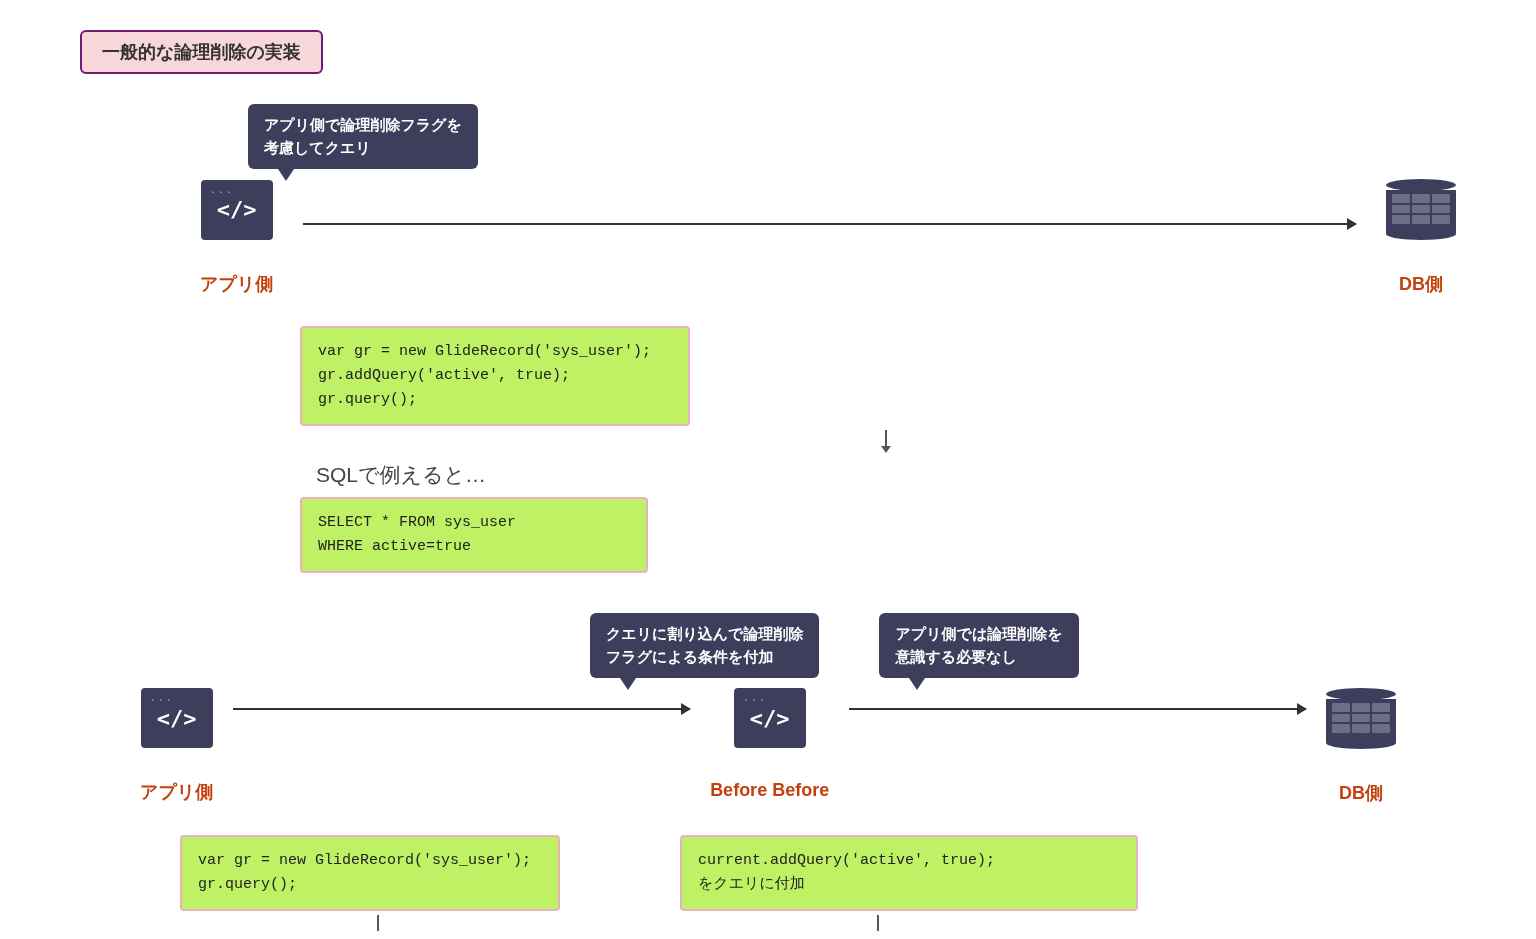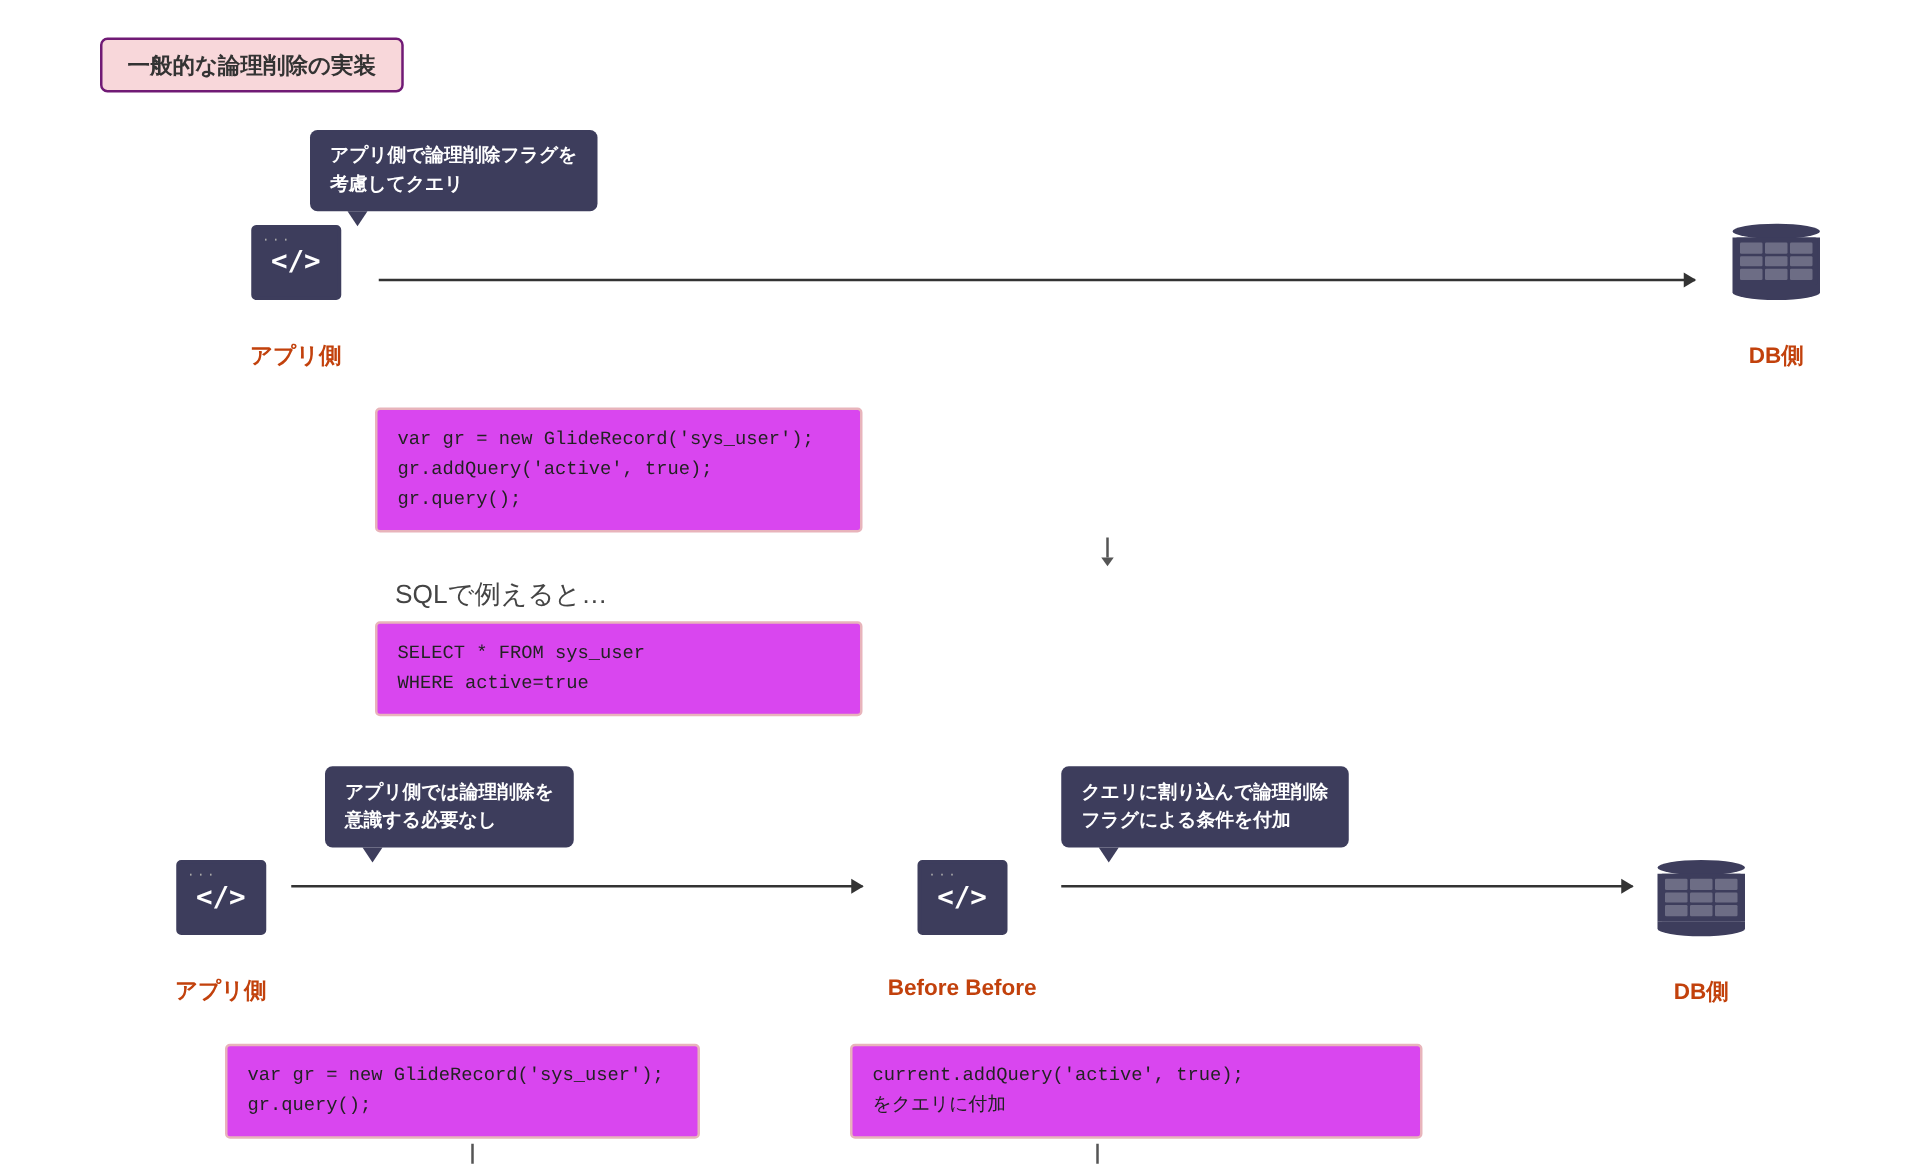--- a/index.html
+++ b/index.html
@@ -101,21 +101,21 @@
       left: 30px;
       width: 0;
       height: 0;
       border-left: 8px solid transparent;
       border-right: 8px solid transparent;
       border-top: 12px solid #3d3d5c;
     }
 
     
     .code-box {
-      background: #d946ef;
+      background: #bef264;
       border: 2px solid #e8b4bb;
       border-radius: 4px;
       padding: 12px 16px;
       font-family: 'Courier New', Courier, monospace;
       font-size: 15px;
       color: #222;
       line-height: 1.6;
       white-space: pre;
     }
 
@@ -251,38 +251,38 @@
   
   <div style="padding-left:220px;">
     <div class="code-box" style="width:390px;">var gr = new GlideRecord('sys_user');
 gr.addQuery('active', true);
 gr.query();</div>
     <div class="arrow-down">
       <div class="arrow-down-line"></div>
       <div class="arrow-down-head"></div>
     </div>
     <div class="sql-note">SQLで例えると…</div>
-    <div class="code-box" style="width:390px;">SELECT * FROM sys_user
+    <div class="code-box" style="width:348px;">SELECT * FROM sys_user
 WHERE active=true</div>
   </div>
 </div>
 
 <div class="section" style="margin-top:40px;">
 
   
   <div style="position:relative; padding: 0 60px; margin-bottom:30px;">
 
     <div style="display:flex; align-items:flex-end; margin-bottom:10px; padding-left:60px;">
+      <div style="margin-left:390px;">
+        <div class="callout" style="white-space:pre-line;">クエリに割り込んで論理削除
+フラグによる条件を付加</div>
+      </div>
       <div style="margin-left:60px;">
         <div class="callout" style="white-space:pre-line;">アプリ側では論理削除を
 意識する必要なし</div>
-      </div>
-      <div style="margin-left:390px;">
-        <div class="callout" style="white-space:pre-line;">クエリに割り込んで論理削除
-フラグによる条件を付加</div>
       </div>
     </div>
 
     <div class="diagram-row" style="align-items:flex-start;">
 
       <div class="icon-group">
         <div class="code-icon">
           <span style="font-size:22px; font-weight:bold;">&lt;/&gt;</span>
         </div>
         <div class="icon-label">アプリ側</div>

